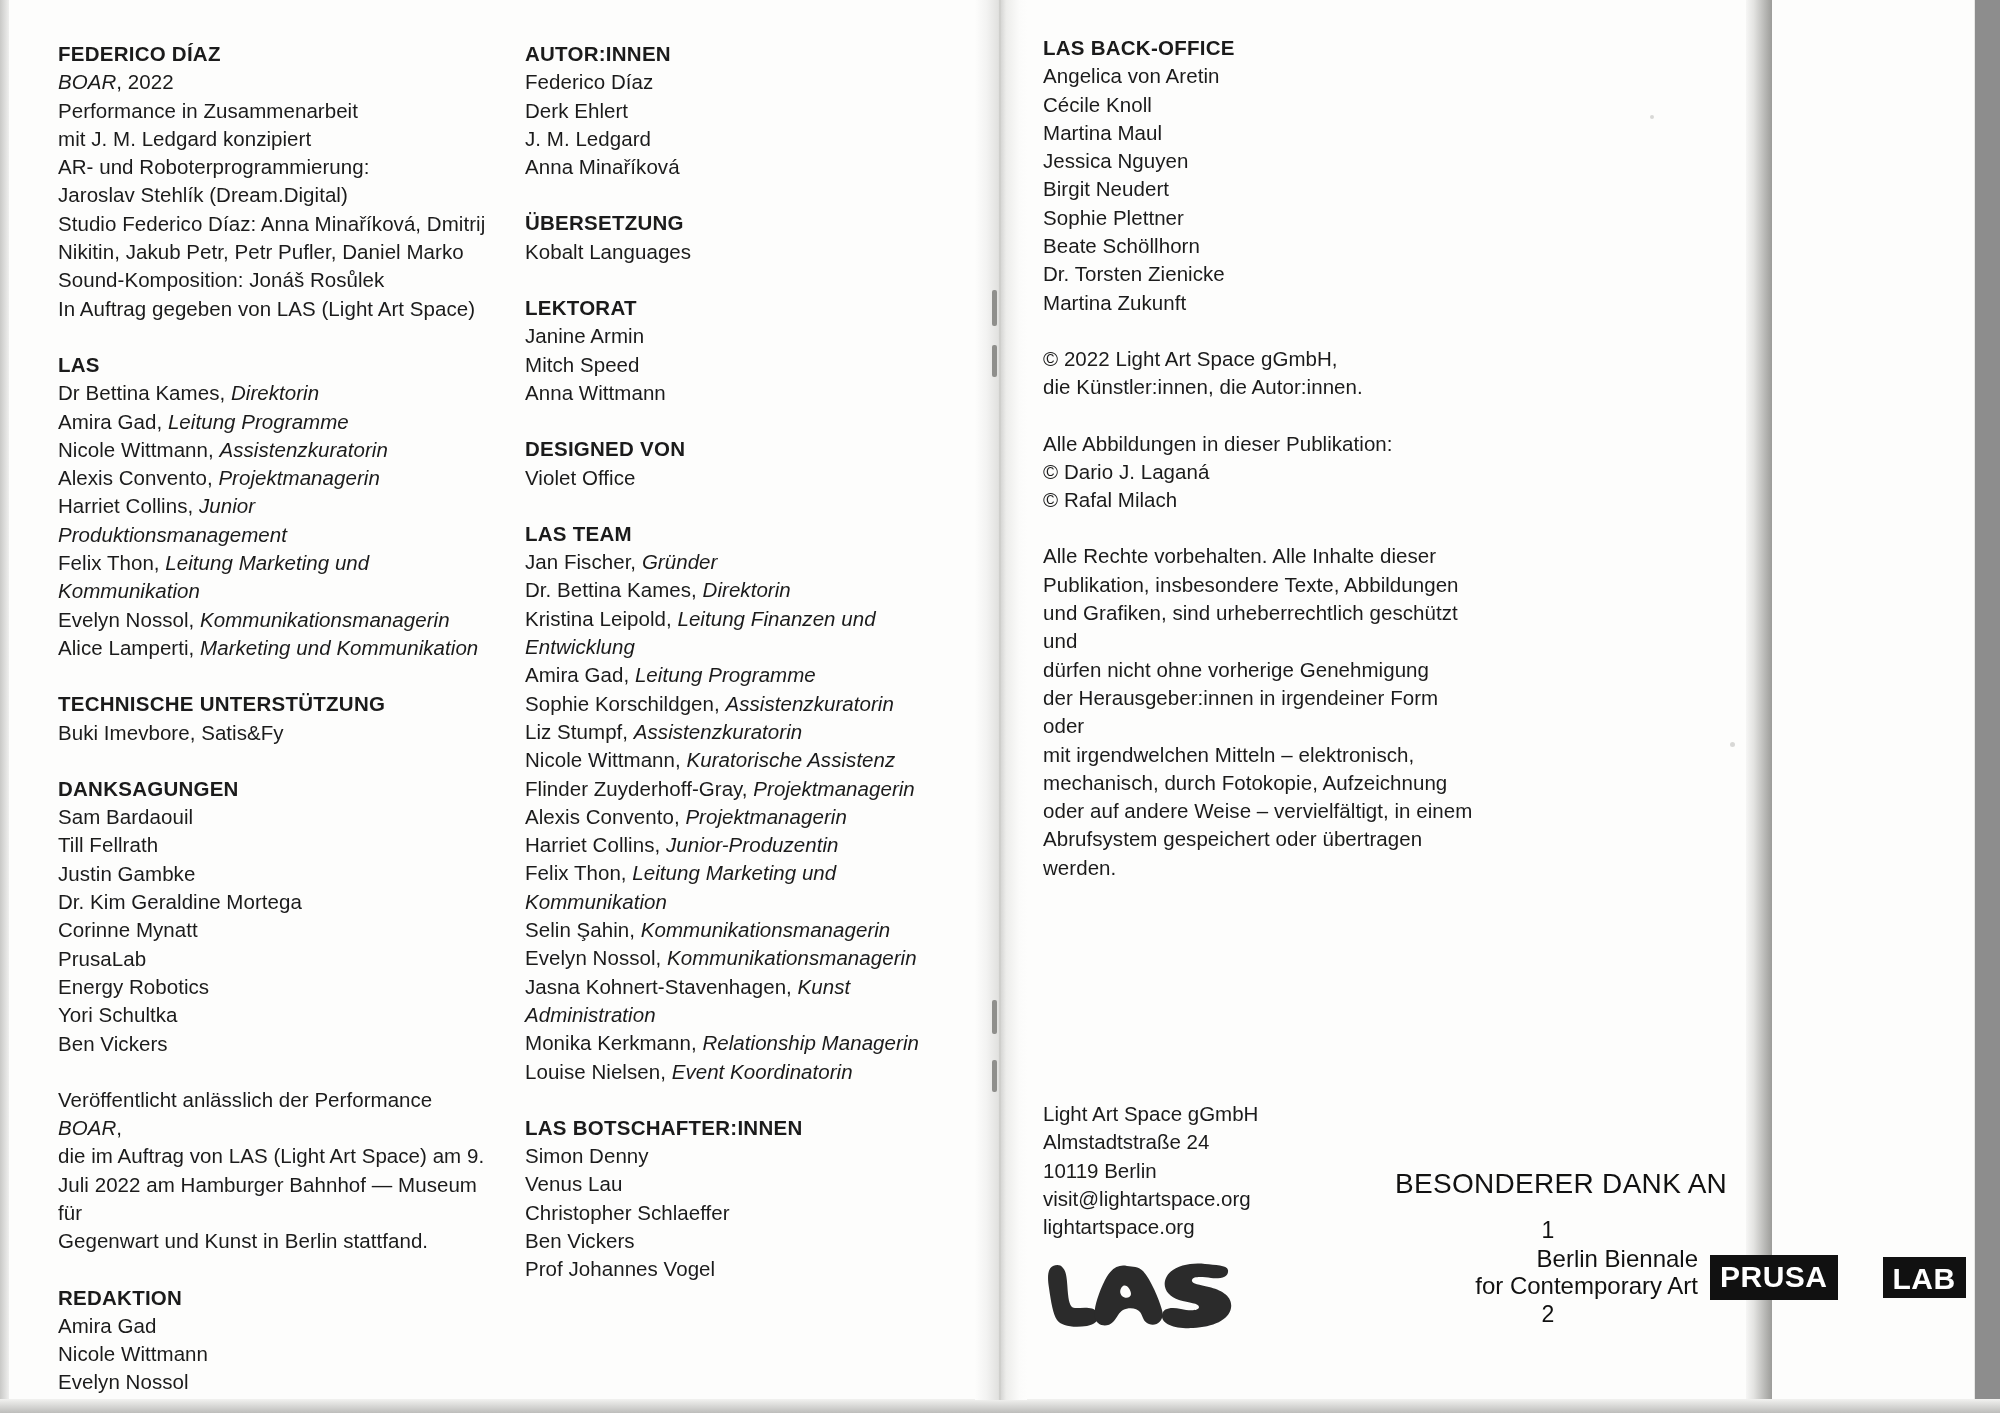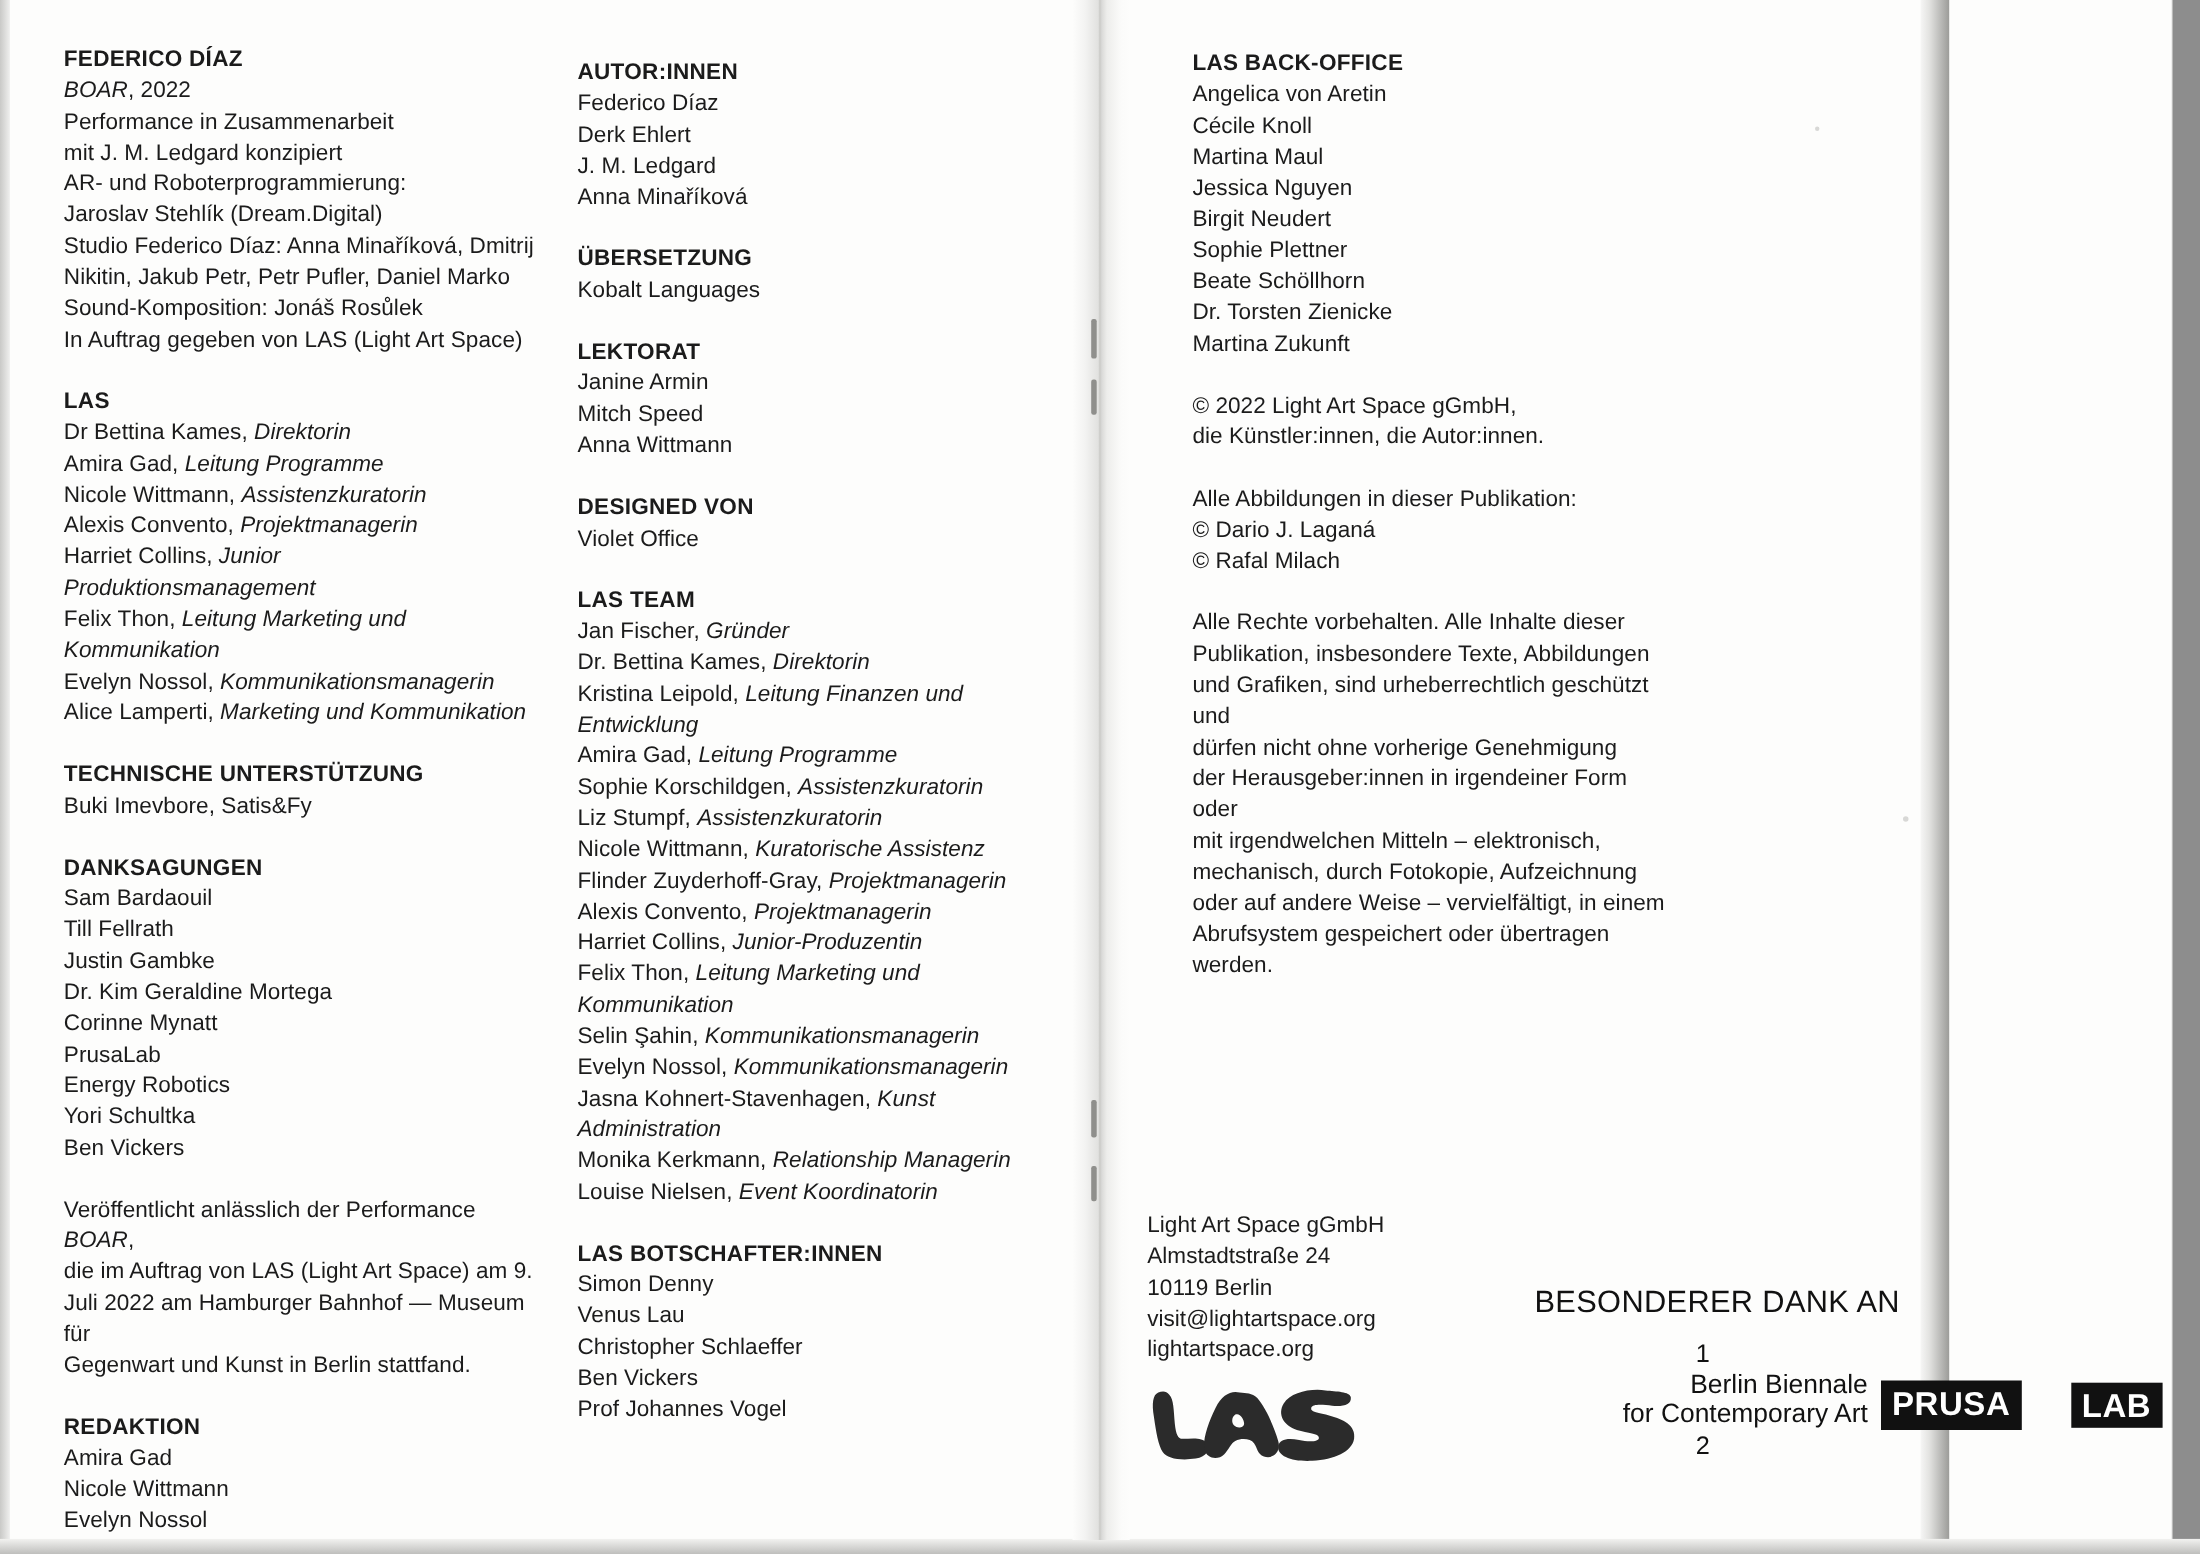--- a/index.html
+++ b/index.html
@@ -74,22 +74,22 @@
   }
 
   .col {
     position: absolute;
     font-size: 20.5px;
     line-height: 28.3px;
     color: #1b1b1b;
     letter-spacing: 0.05px;
   }
   #col1 { left: 58px;  top: 40px; width: 430px; }
-  #col2 { left: 525px; top: 52px; width: 440px; }
-  #col3 { left: 1043px;top: 44px; width: 440px; margin-left: 41px; }
+  #col2 { left: 525px; top: 40px; width: 440px; }
+  #col3 { left: 1043px;top: 34px; width: 440px; }
 
   .heading {
     font-weight: bold;
     letter-spacing: 0.25px;
   }
   .gap { height: 28px; }
   .ital { font-style: italic; }
   .line-row { white-space: pre-wrap; }
 
   

